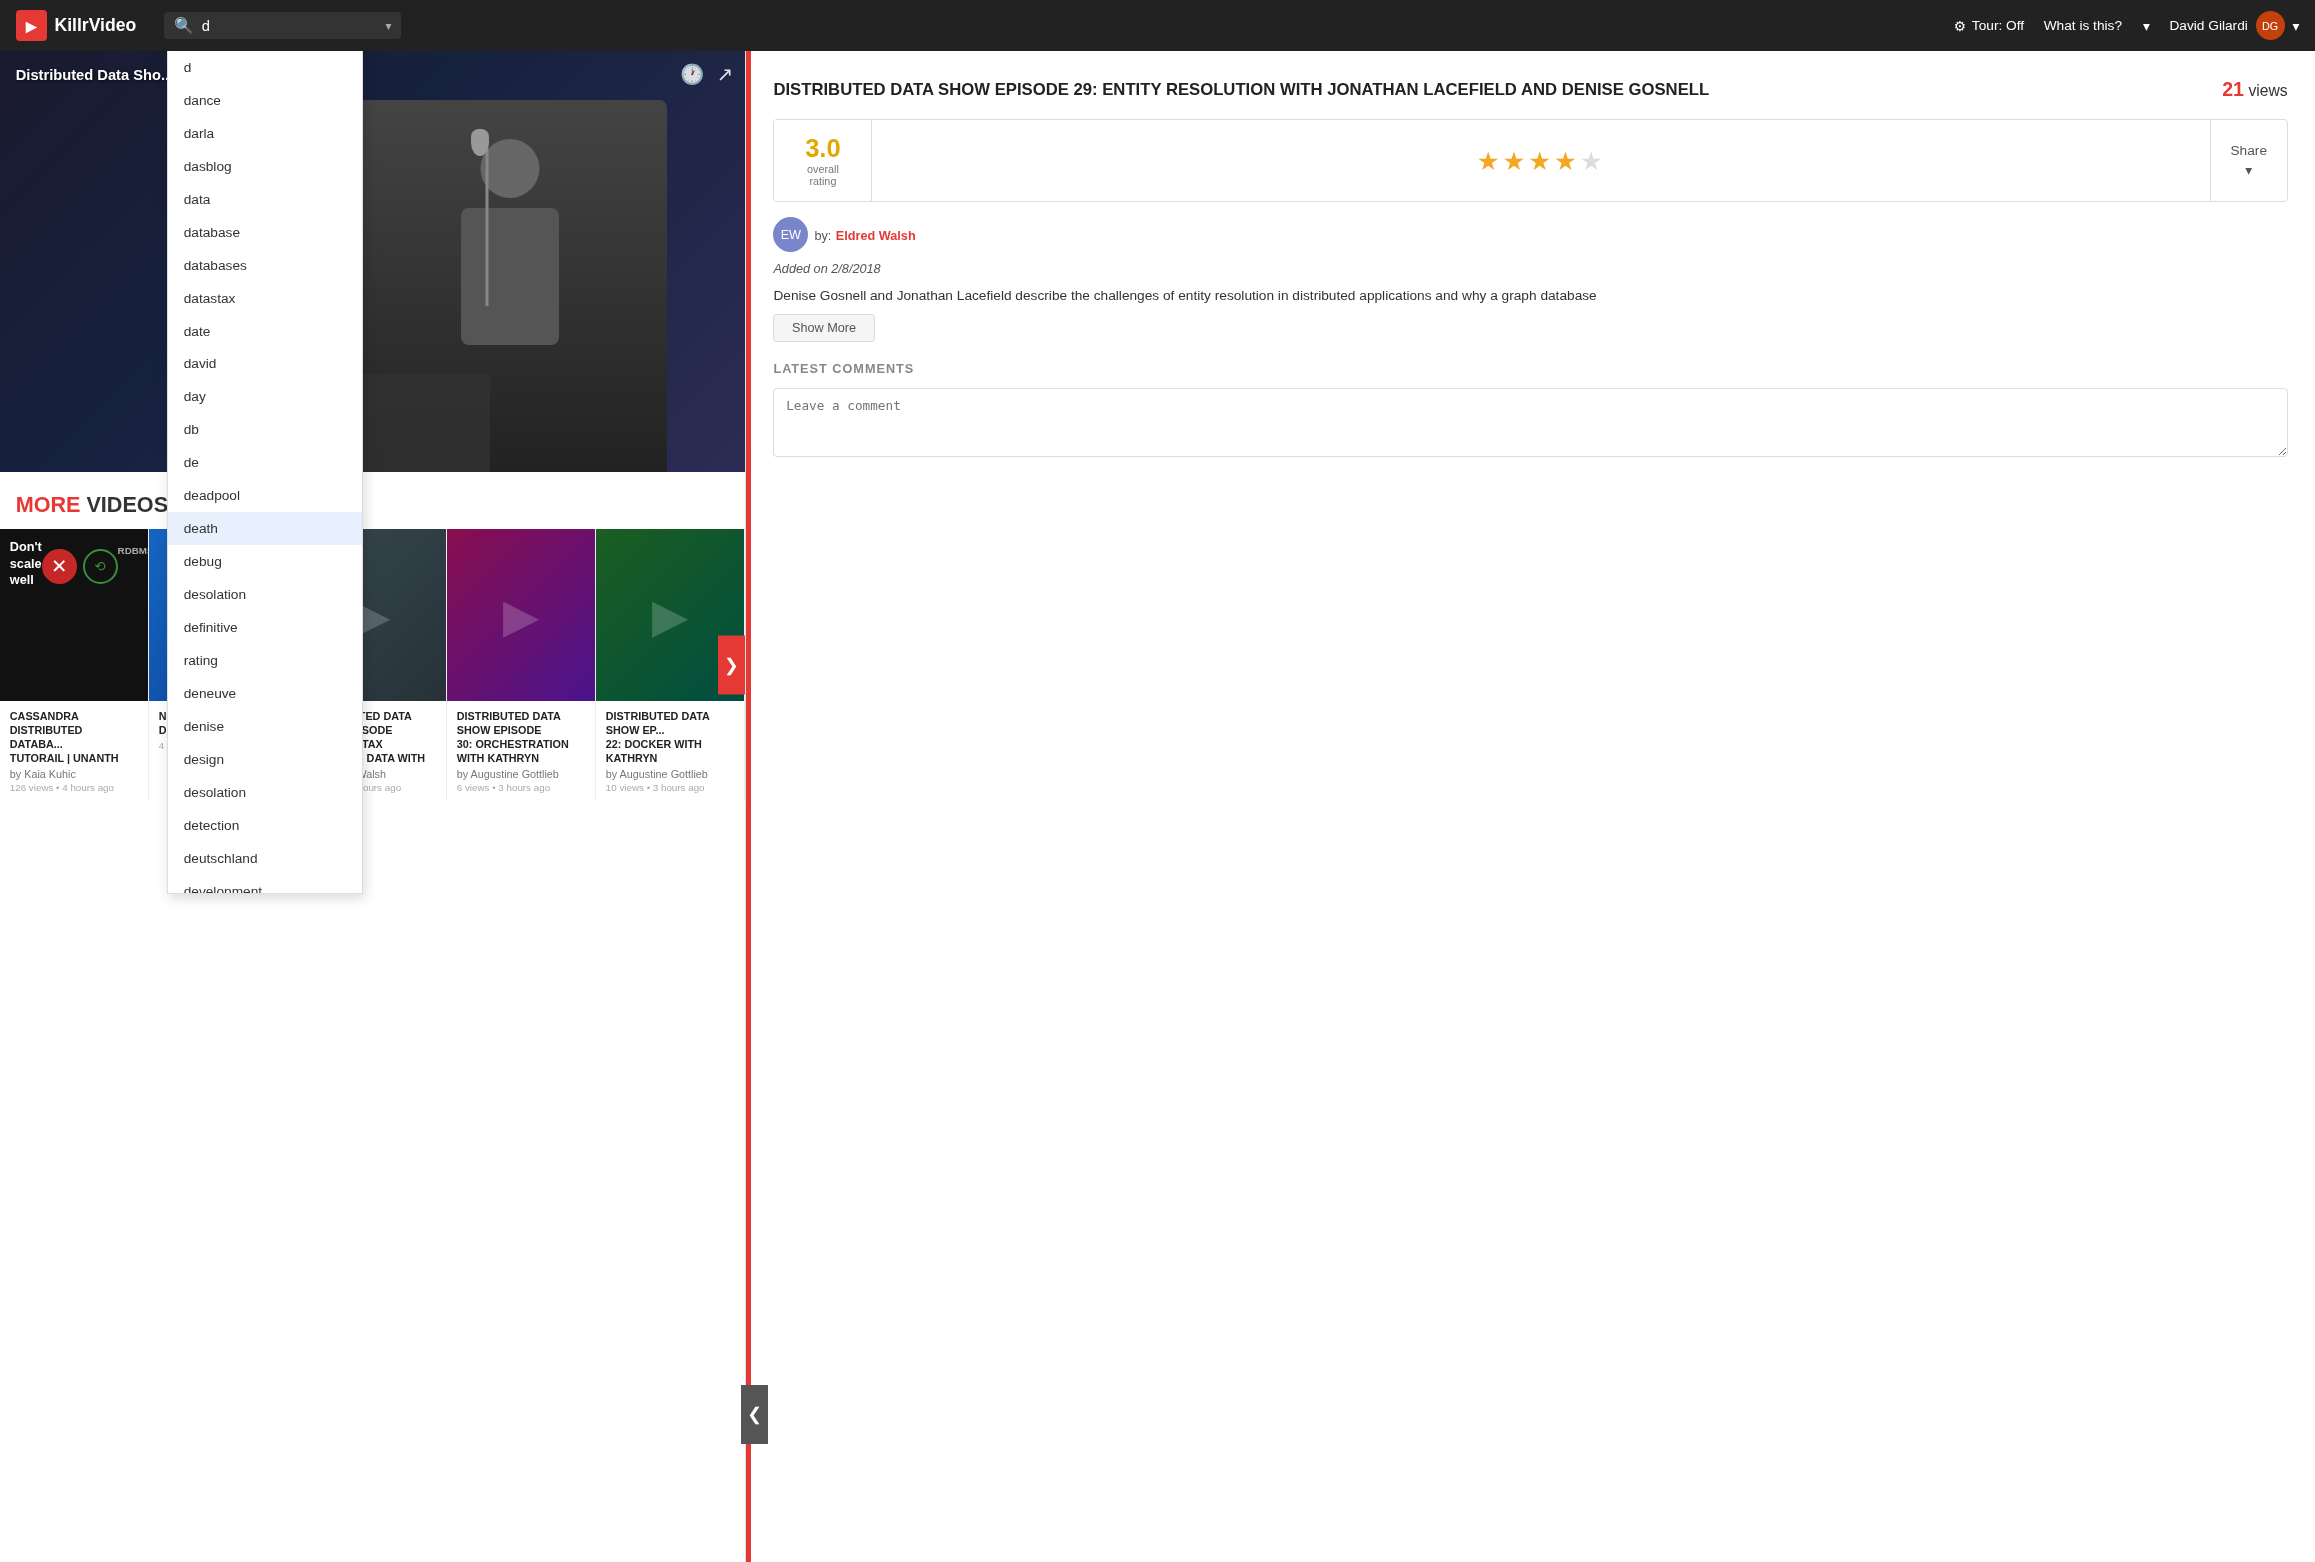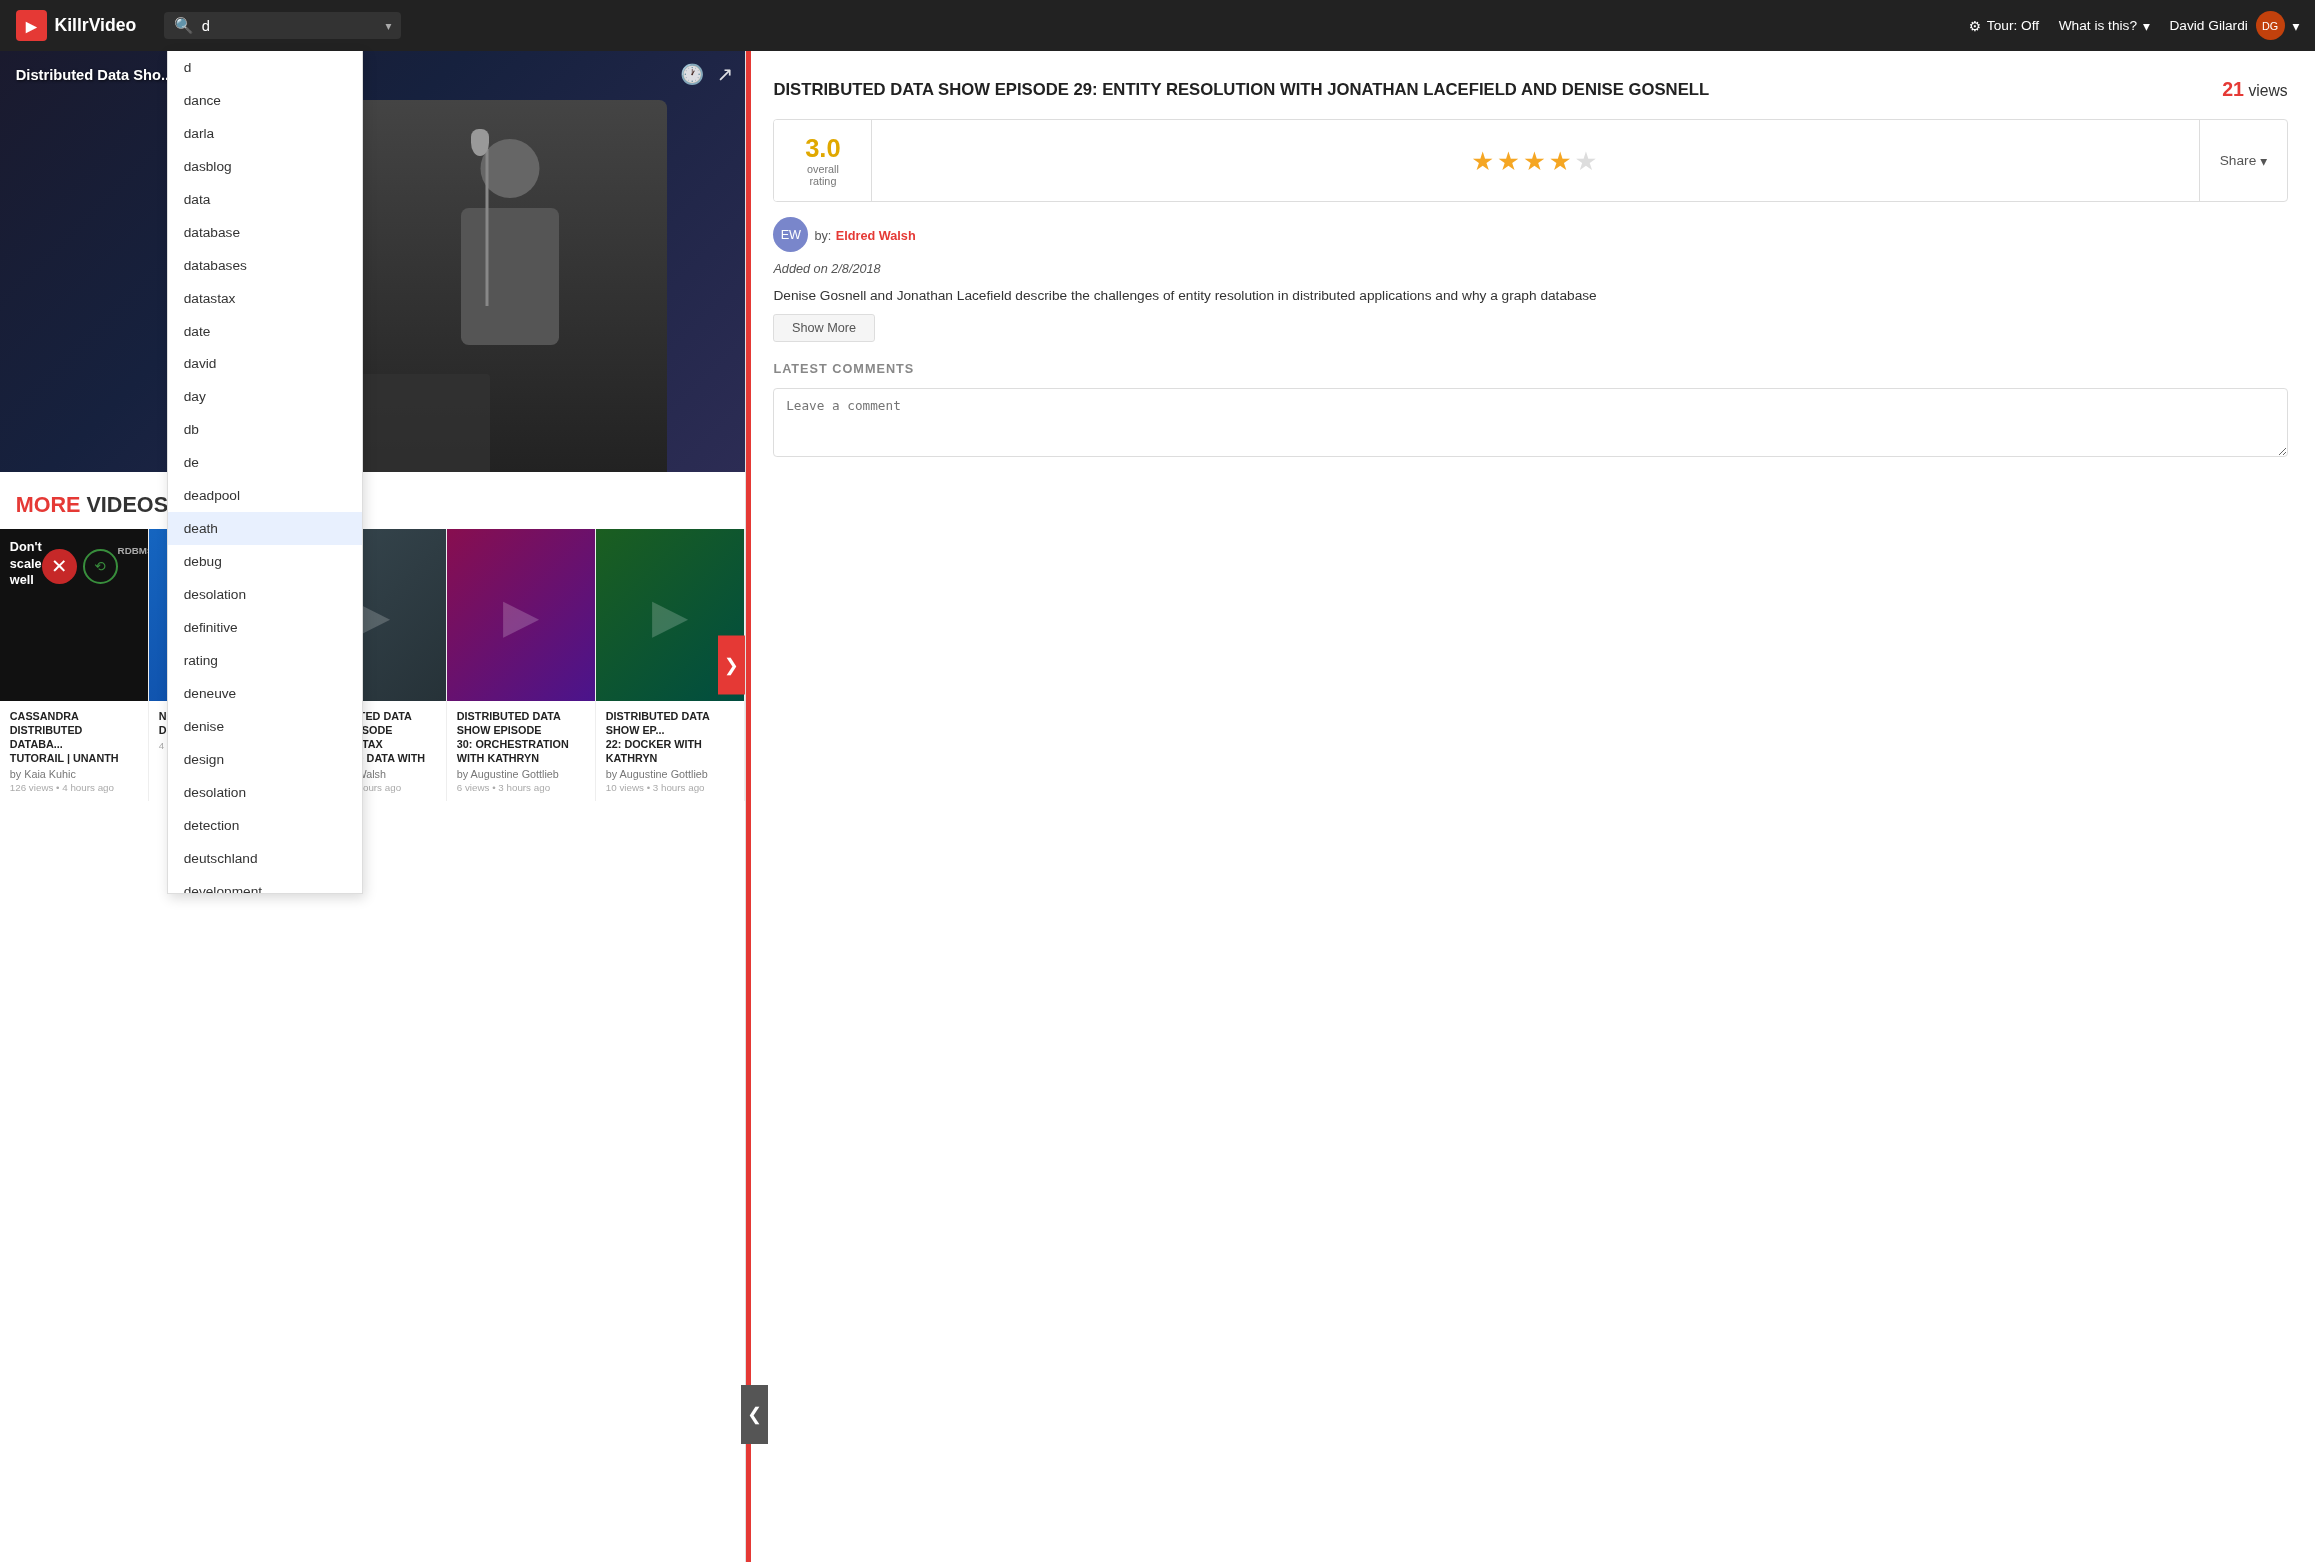--- a/index.html
+++ b/index.html
@@ -60,21 +60,21 @@
     }
     .nav-tour {
       color: white;
       font-size: 13.7px;
       display: flex; align-items: center; gap: 5.9px;
     }
     .nav-what {
       color: white;
       font-size: 13.7px;
       cursor: pointer;
-      display: flex; align-items: center; gap: 6px;
+      display: flex; align-items: center; gap: 21px;
     }
     .nav-user {
       color: white;
       font-size: 13.7px;
       display: flex; align-items: center; gap: 7.8px;
       cursor: pointer;
     }
     .avatar {
       width: 29px; height: 29px;
       border-radius: 50%;
@@ -282,20 +282,21 @@
     .star-empty { color: #ddd; }
     .share-box {
       padding: 13.7px 19.6px;
       display: flex;
       align-items: center;
       justify-content: center;
       cursor: pointer;
       font-size: 13.7px;
       color: #555;
       gap: 3.9px;
+      flex-direction: column;
     }
 
     
     .by-row {
       display: flex;
       align-items: center;
       gap: 6px;
       margin-bottom: 9.8px;
     }
     .by-avatar {

